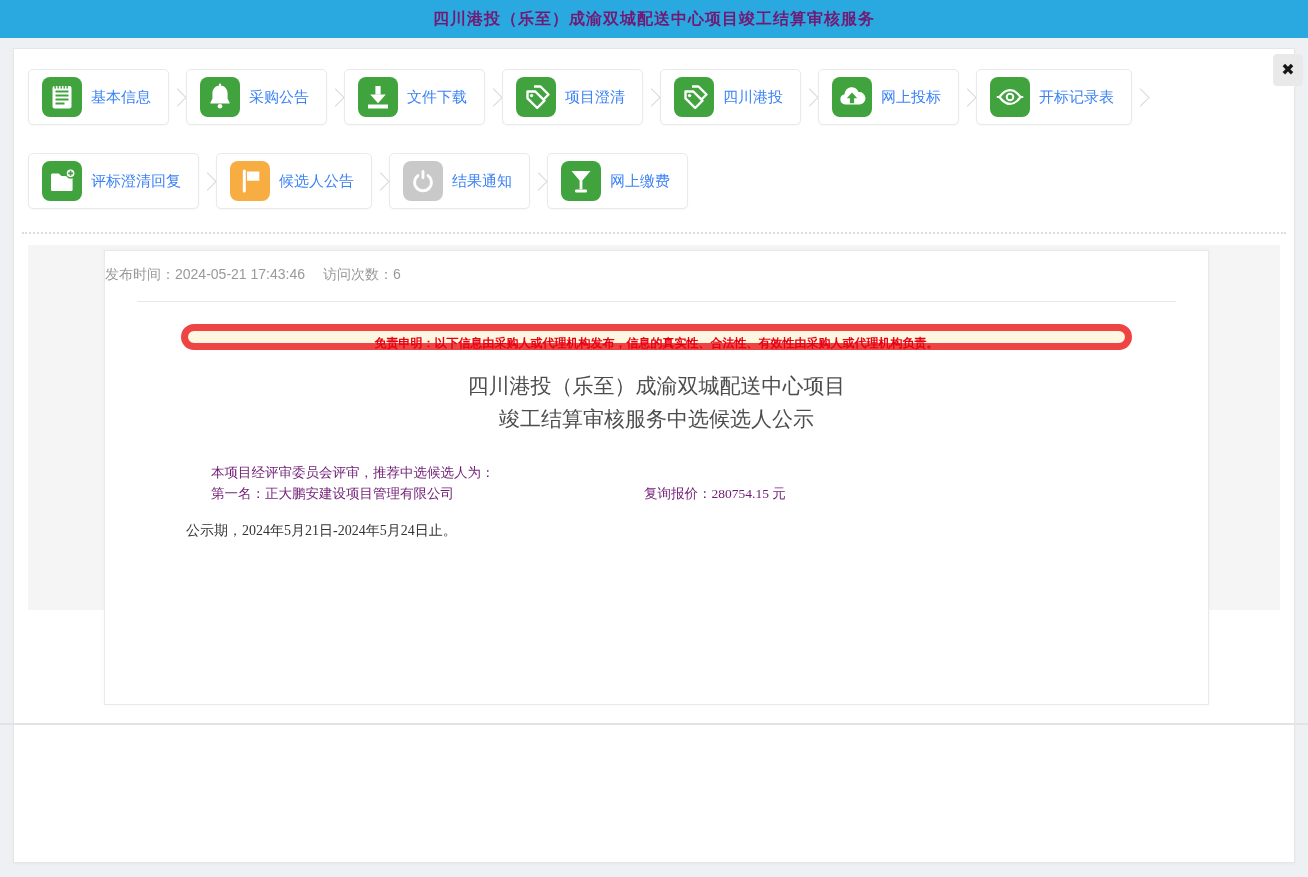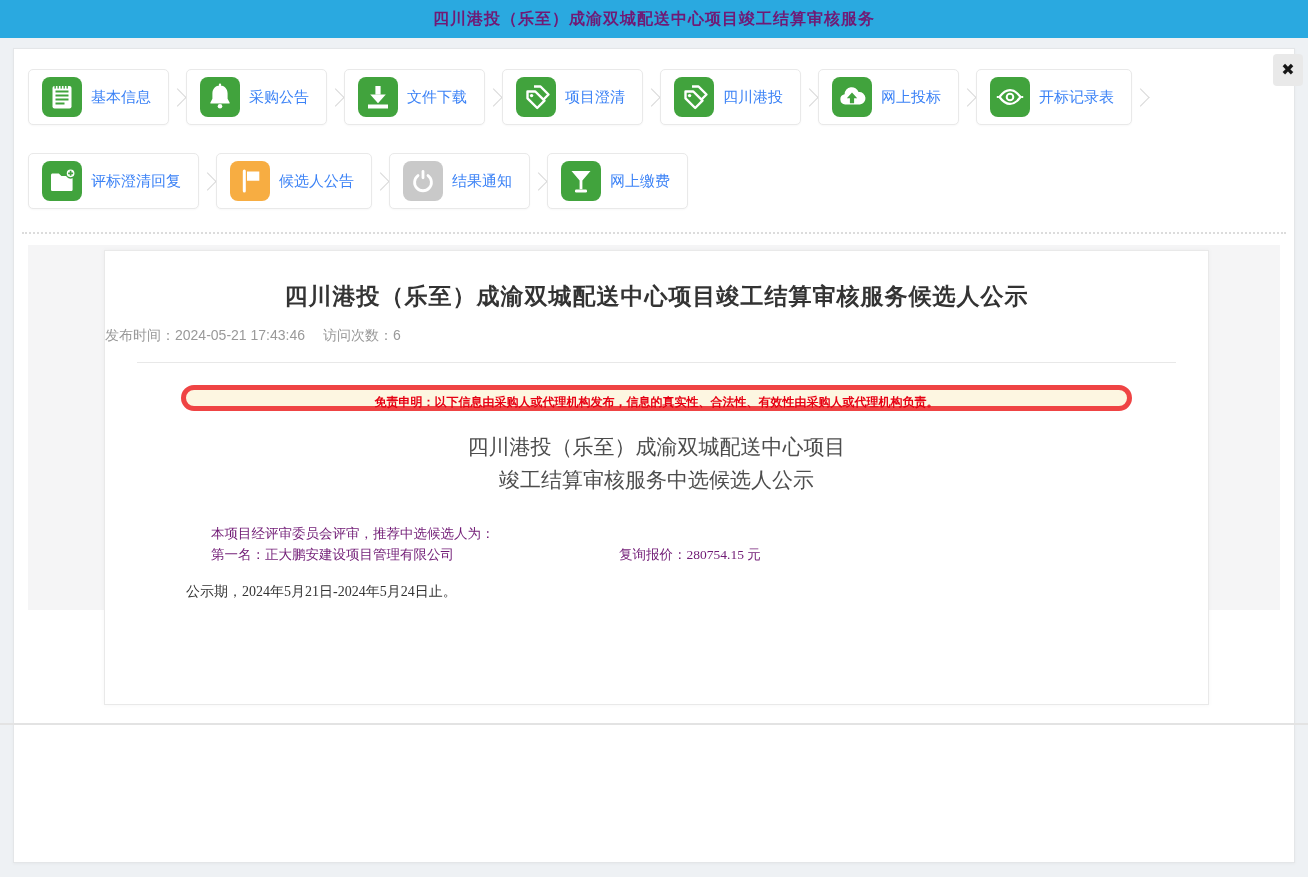--- a/index.html
+++ b/index.html
@@ -44,30 +44,30 @@
   .doc { position:absolute; left:76px; top:5px; width:1105px; min-height:455px;
          background:#fff; border:1px solid #e9e9e9; box-shadow:0 0 5px rgba(0,0,0,.04); }
 
   .doc-title { margin-top:30px; text-align:center; font-size:23px; font-weight:bold;
                color:#333; letter-spacing:1px; }
   .doc-meta { margin-top:15px; text-align:left; font-size:14px; color:#999; }
   .doc-meta .gap { display:inline-block; width:18px; }
   .doc-hr { margin:17px 32px 0 32px; border-top:1px solid #e8e8e8; }
 
   .disclaimer { margin:22px 76px 0 76px; height:26px; line-height:24px; text-align:center;
-                background:#fdf6e1; border:5px solid #ef4444; border-radius:13px;
+                background:#fdf6e1; border:7px solid #ef4444; border-radius:13px;
                 color:#e60012; font-size:12px; font-weight:bold; }
 
   .doc-heading { margin-top:20px; text-align:center;
                  font-family:"Liberation Serif","DejaVu Serif",serif;
                  font-size:21px; color:#4d4d4d; line-height:33px; }
 
   .doc-body { margin:26px 0 0 106px; font-family:"Liberation Serif","DejaVu Serif",serif;
               font-size:13.5px; color:#701a75; line-height:21px; }
-  .cand-row { display:flex; }
+  .cand-row { display:flex;gap:25px; }
   .cand-left.c1 { width:408px; }
   .cand-left.c2 { width:312px; }
   .period { margin:18px 0 16px 81px; font-family:"Liberation Serif","DejaVu Serif",serif;
             font-size:14px; color:#333; }
 
   
   .page-rule { position:absolute; left:0; top:723px; width:1308px;
                border-top:2px solid #e3e3e3; z-index:5; }
 </style>
 </head>
@@ -191,21 +191,20 @@
       </svg>
       <span class="tlabel">网上缴费</span>
     </div>
   </div>
 
   <div class="dotted"></div>
 
   <div class="gray-wrap">
     <div class="doc">
 
-      <div class="doc-title">四川港投（乐至）成渝双城配送中心项目竣工结算审核服务候选人公示</div>
 
       <div class="doc-meta">
         <span>发布时间：</span><span>2024-05-21 17:43:46</span><span class="gap"></span><span>访问次数：</span><span>6</span>
       </div>
 
       <div class="doc-hr"></div>
 
       <div class="disclaimer">免责申明：以下信息由采购人或代理机构发布，信息的真实性、合法性、有效性由采购人或代理机构负责。</div>
 
       <div class="doc-heading">

